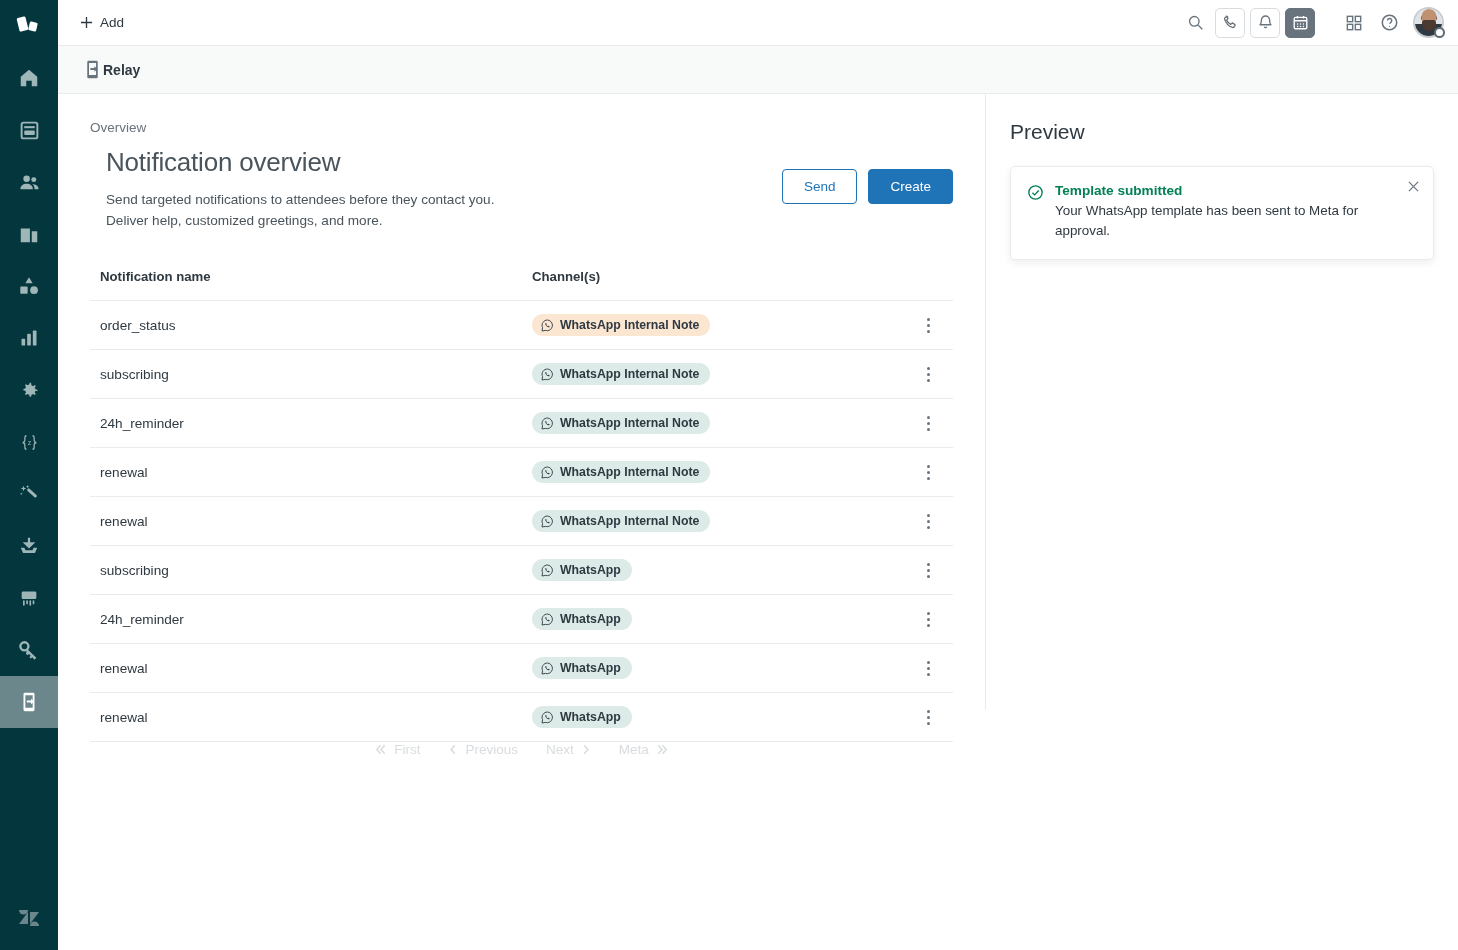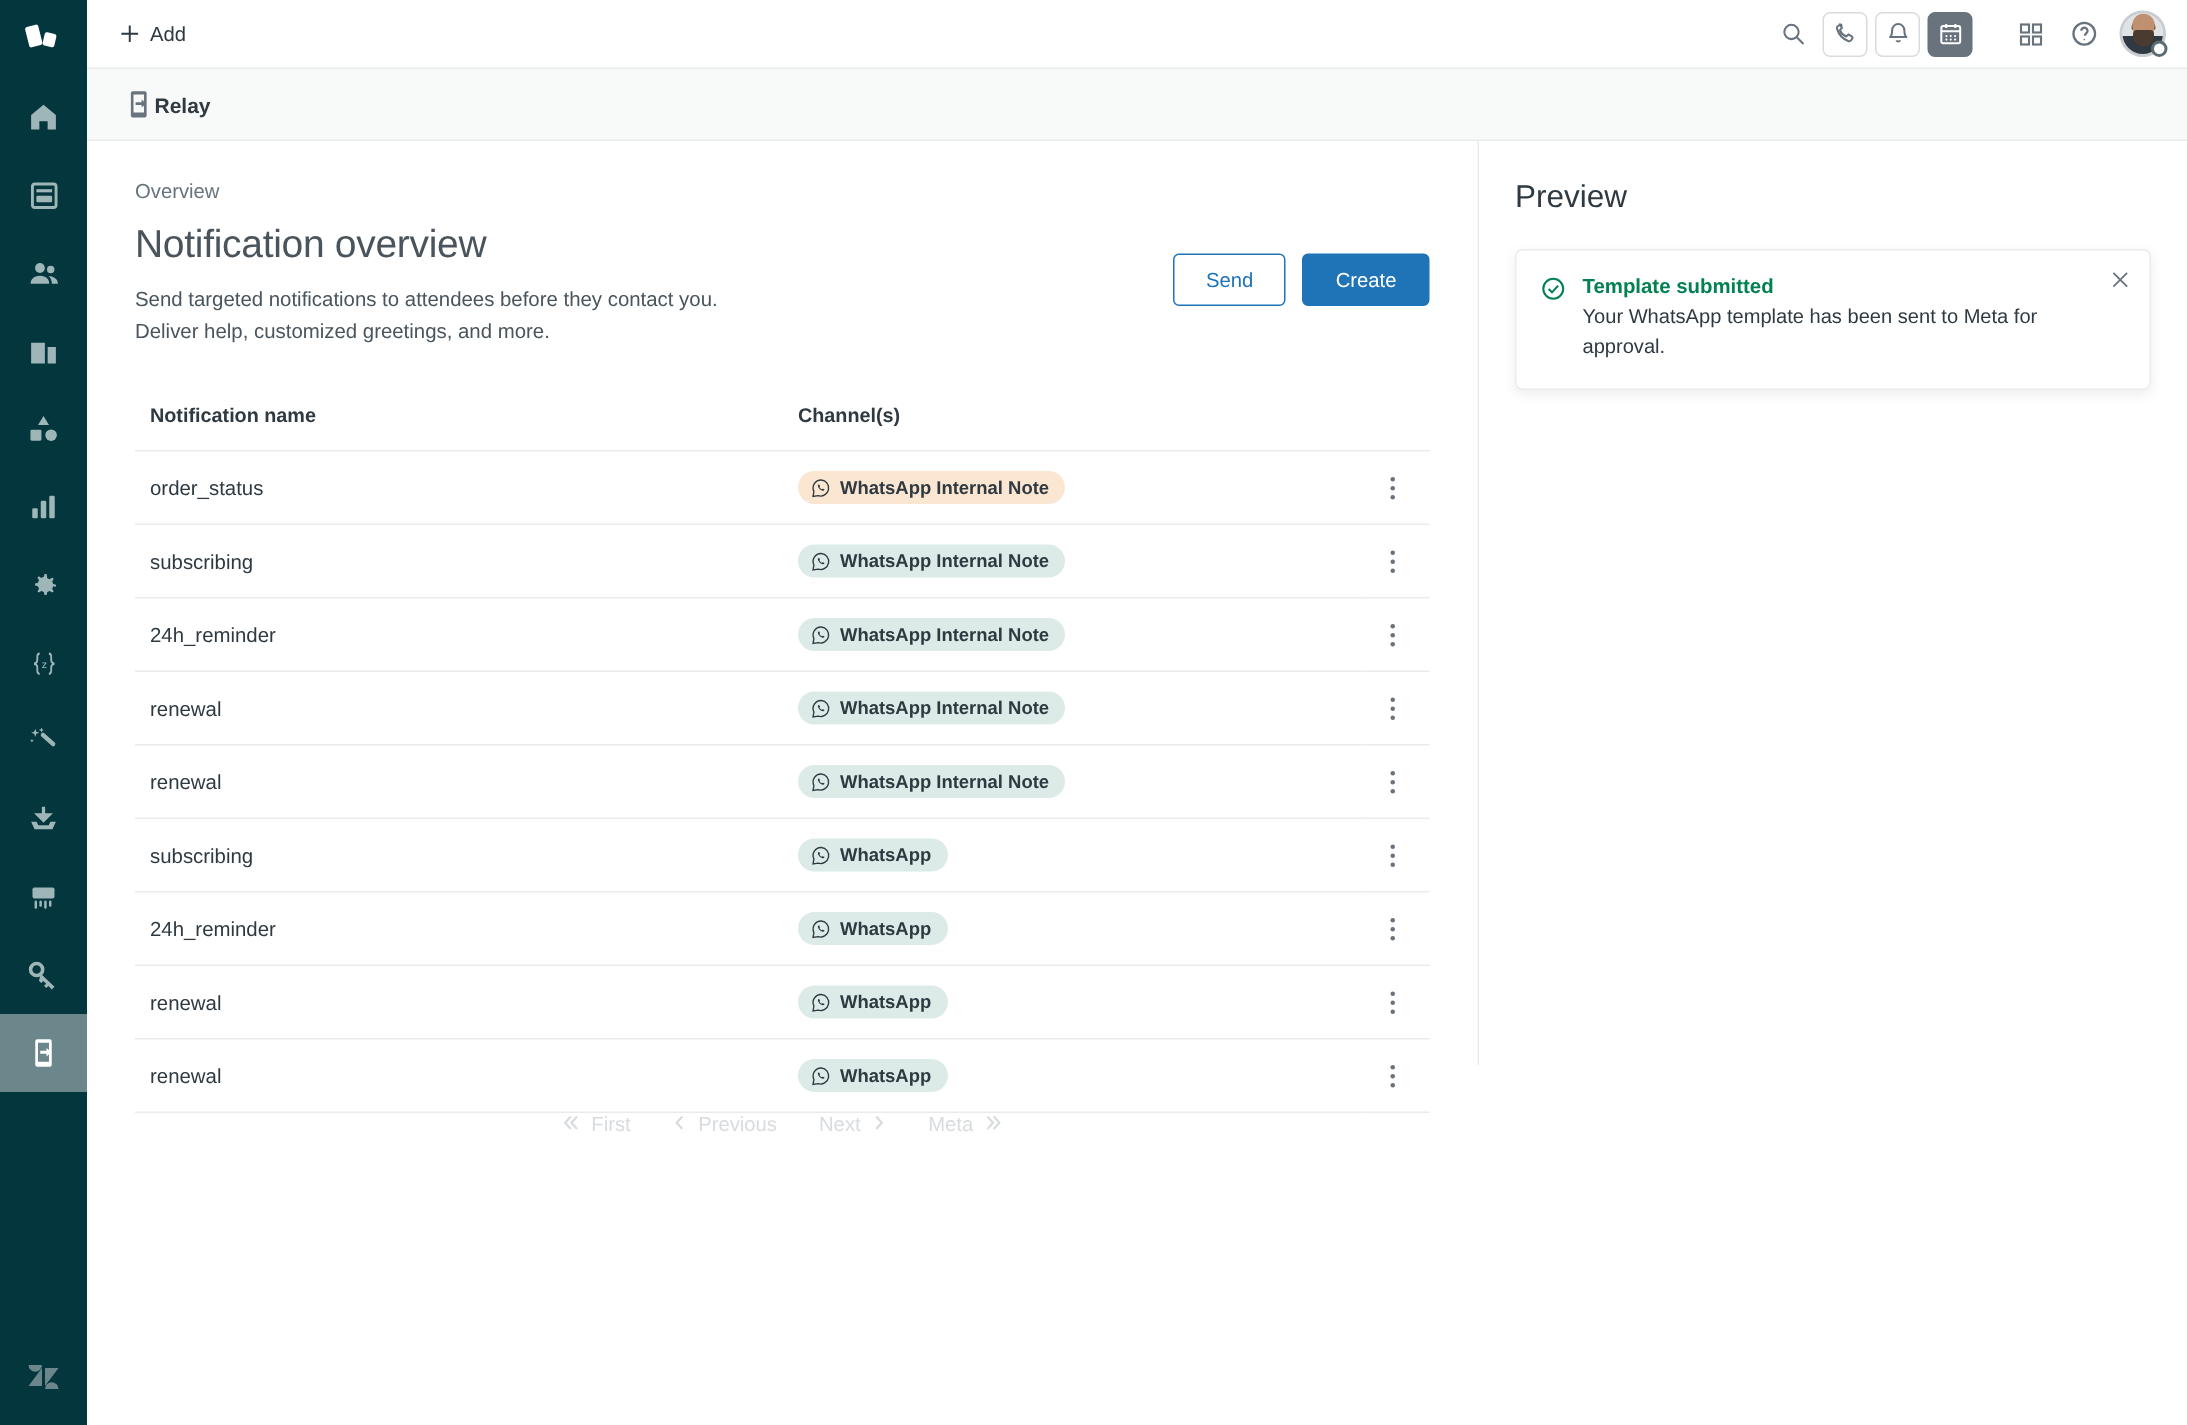--- a/index.html
+++ b/index.html
@@ -95,21 +95,21 @@
   
   .content { flex: 1; display: flex; min-height: 0; }
   .main {
     flex: 1; min-width: 0;
     padding: 26px 32px 0 32px;
     border-right: 1px solid #e9ebed;
     display: flex; flex-direction: column;
     position: relative;
   }
   .breadcrumb { font-size: 13.5px; color: #68737d; margin-bottom: 12px; cursor: pointer; }
-  .head-row { display: flex; justify-content: space-between; align-items: flex-start; }
+  .head-row { display: flex; justify-content: space-between; align-items: flex-start; margin-left: 16px; }
   h1.page-title {
     font-size: 26px; font-weight: normal; color: #49545c;
     letter-spacing: -.2px; margin-bottom: 11px;
   }
   .subtitle { font-size: 13.6px; color: #49545c; line-height: 1.55; max-width: 395px; }
   .actions { display: flex; gap: 11px; padding-top: 22px; }
   .btn {
     font-size: 13.5px; font-family: "Liberation Sans", sans-serif;
     padding: 9px 21px; border-radius: 4px; cursor: pointer;
     white-space: nowrap;
@@ -145,21 +145,21 @@
     align-items: center; justify-content: center; gap: 3px; cursor: pointer;
   }
   .kebab i { width: 3px; height: 3px; border-radius: 50%; background: #68737d; display: block; }
 
   
   .pager {
     margin-top: auto; padding: 0 0 24px 0;
     display: flex; align-items: center; justify-content: center; gap: 28px;
     font-size: 13.5px; color: #d8dcde;
   }
-  .pg { display: flex; gap: 7px; cursor: default; }
+  .pg { display: flex; align-items: center; gap: 7px; cursor: default; }
   .pg svg { stroke: #d8dcde; fill: none; stroke-width: 1.6; }
 
   
   .preview {
     width: 472px; min-width: 472px;
     padding: 26px 24px 0 24px;
     background: #ffffff;
   }
   .preview h2 { font-size: 21px; font-weight: normal; color: #2f3941; margin-bottom: 22px; }
   .toast {

